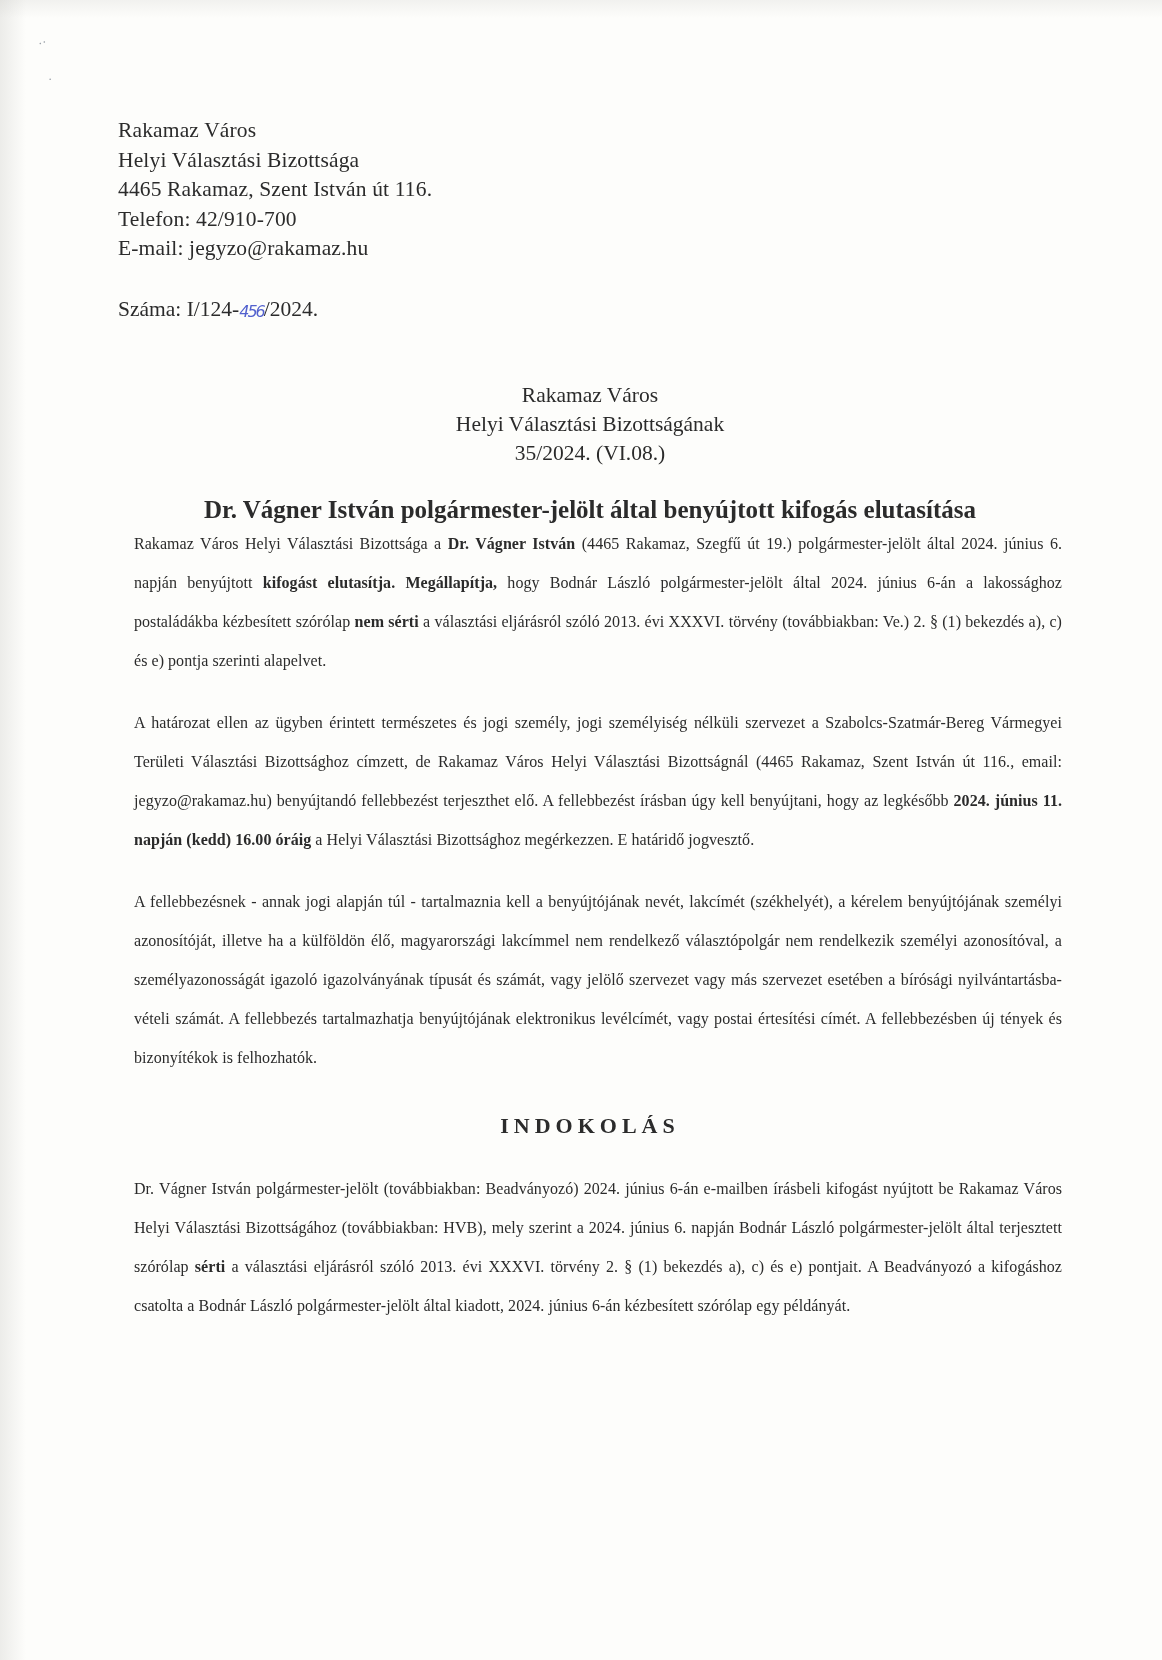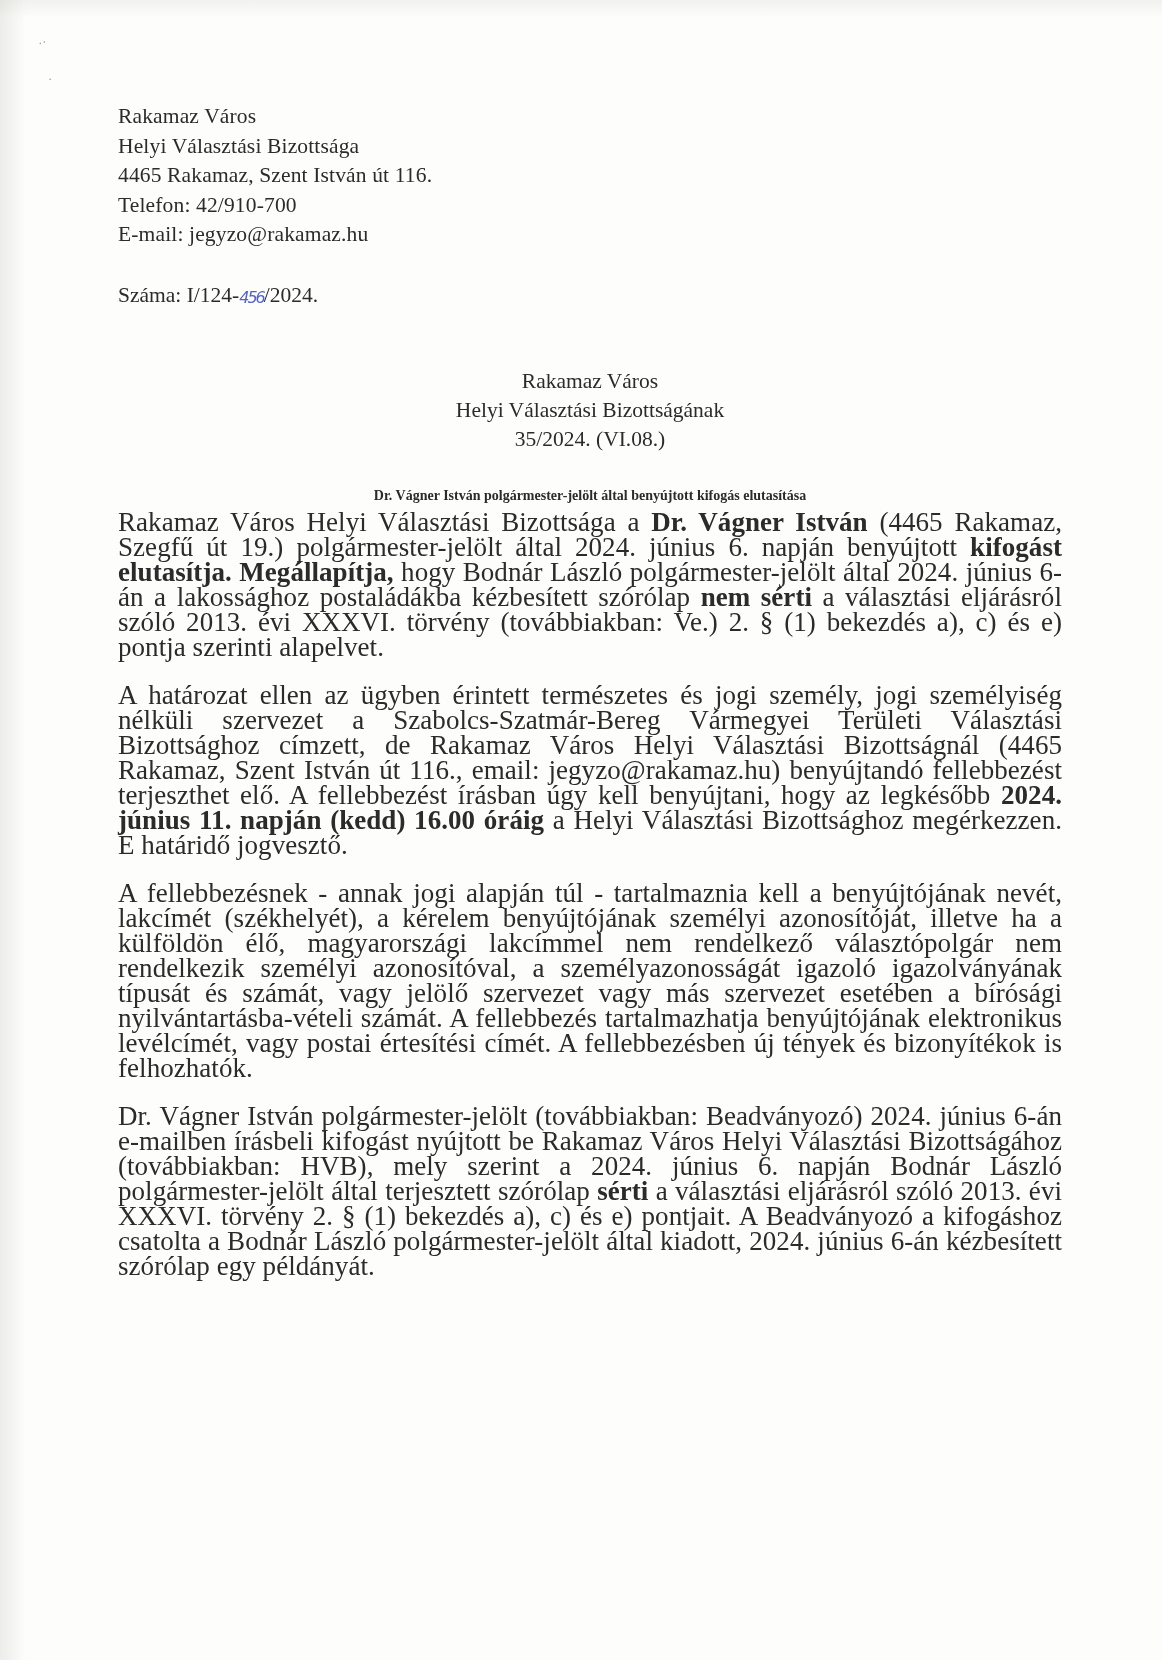--- a/index.html
+++ b/index.html
@@ -40,21 +40,21 @@
     position: absolute;
     color: #9aa0a8;
     font-size: 13px;
     line-height: 1;
     pointer-events: none;
     user-select: none;
   }
   .content {
     position: absolute;
     left: 118px;
-    top: 102px;
+    top: 116px;
     width: 944px;
   }
   
   .letterhead {
     font-size: 21.5px;
     line-height: 29.5px;
     letter-spacing: 0.15px;
   }
   .letterhead div {
     white-space: pre;
@@ -86,29 +86,29 @@
   .decision-head div {
     white-space: pre;
   }
   .spaced-word {
     letter-spacing: 4.5px;
   }
   .subject {
     margin-top: 28px;
     text-align: center;
     font-weight: bold;
-    font-size: 14px;
+    font-size: 25px;
     line-height: 28px;
   }
   
   p.body-par {
     text-align: justify;
-    font-size: 27px;
-    line-height: 25px;
-    margin: 0 0 23px 0;
+    font-size: 16px;
+    line-height: 39px;
+    margin: 0 0 23px 16px;
     letter-spacing: 0.05px;
     text-justify: inter-word;
   }
   p.body-par:last-child { margin-bottom: 0; }
   b, strong { font-weight: bold; }
   .section-title {
     text-align: center;
     font-weight: bold;
     font-size: 22px;
     letter-spacing: 5px;
@@ -146,17 +146,18 @@
 
     <div class="subject">Dr. Vágner István polgármester-jelölt által benyújtott kifogás elutasítása</div>
 
     <p class="body-par first-block"><span>Rakamaz Város Helyi Választási Bizottsága a </span><b>Dr. Vágner István</b><span> (4465 Rakamaz, Szegfű út 19.) polgármester-jelölt által 2024. június 6. napján benyújtott </span><b>kifogást elutasítja.</b><span> </span><b>Megállapítja,</b><span> hogy Bodnár László polgármester-jelölt által 2024. június 6-án a lakossághoz postaládákba kézbesített szórólap </span><b>nem sérti</b><span> a választási eljárásról szóló 2013. évi XXXVI. törvény (továbbiakban: Ve.) 2. § (1) bekezdés a), c) és e) pontja szerinti alapelvet.</span></p>
 
     <p class="body-par"><span>A határozat ellen az ügyben érintett természetes és jogi személy, jogi személyiség nélküli szervezet a Szabolcs-Szatmár-Bereg Vármegyei Területi Választási Bizottsághoz címzett, de Rakamaz Város Helyi Választási Bizottságnál (4465 Rakamaz, Szent István út 116., email: jegyzo@rakamaz.hu) benyújtandó fellebbezést terjeszthet elő. A fellebbezést írásban úgy kell benyújtani, hogy az legkésőbb </span><b>2024. június 11. napján (kedd) 16.00 óráig</b><span> a Helyi Választási Bizottsághoz megérkezzen. E határidő jogvesztő.</span></p>
 
     <p class="body-par">A fellebbezésnek - annak jogi alapján túl - tartalmaznia kell a benyújtójának nevét, lakcímét (székhelyét), a kérelem benyújtójának személyi azonosítóját, illetve ha a külföldön élő, magyarországi lakcímmel nem rendelkező választópolgár nem rendelkezik személyi azonosítóval, a személyazonosságát igazoló igazolványának típusát és számát, vagy jelölő szervezet vagy más szervezet esetében a bírósági nyilvántartásba-vételi számát. A fellebbezés tartalmazhatja benyújtójának elektronikus levélcímét, vagy postai értesítési címét. A fellebbezésben új tények és bizonyítékok is felhozhatók.</p>
 
 
+    <div class="section-title">INDOKOLÁS</div>
 
     <p class="body-par"><span>Dr. Vágner István polgármester-jelölt (továbbiakban: Beadványozó) 2024. június 6-án e-mailben írásbeli kifogást nyújtott be Rakamaz Város Helyi Választási Bizottságához (továbbiakban: HVB), mely szerint a 2024. június 6. napján Bodnár László polgármester-jelölt által terjesztett szórólap </span><b>sérti</b><span> a választási eljárásról szóló 2013. évi XXXVI. törvény 2. § (1) bekezdés a), c) és e) pontjait. A Beadványozó a kifogáshoz csatolta a Bodnár László polgármester-jelölt által kiadott, 2024. június 6-án kézbesített szórólap egy példányát.</span></p>
 
   </div>
 </div>
 
 </body></html>

